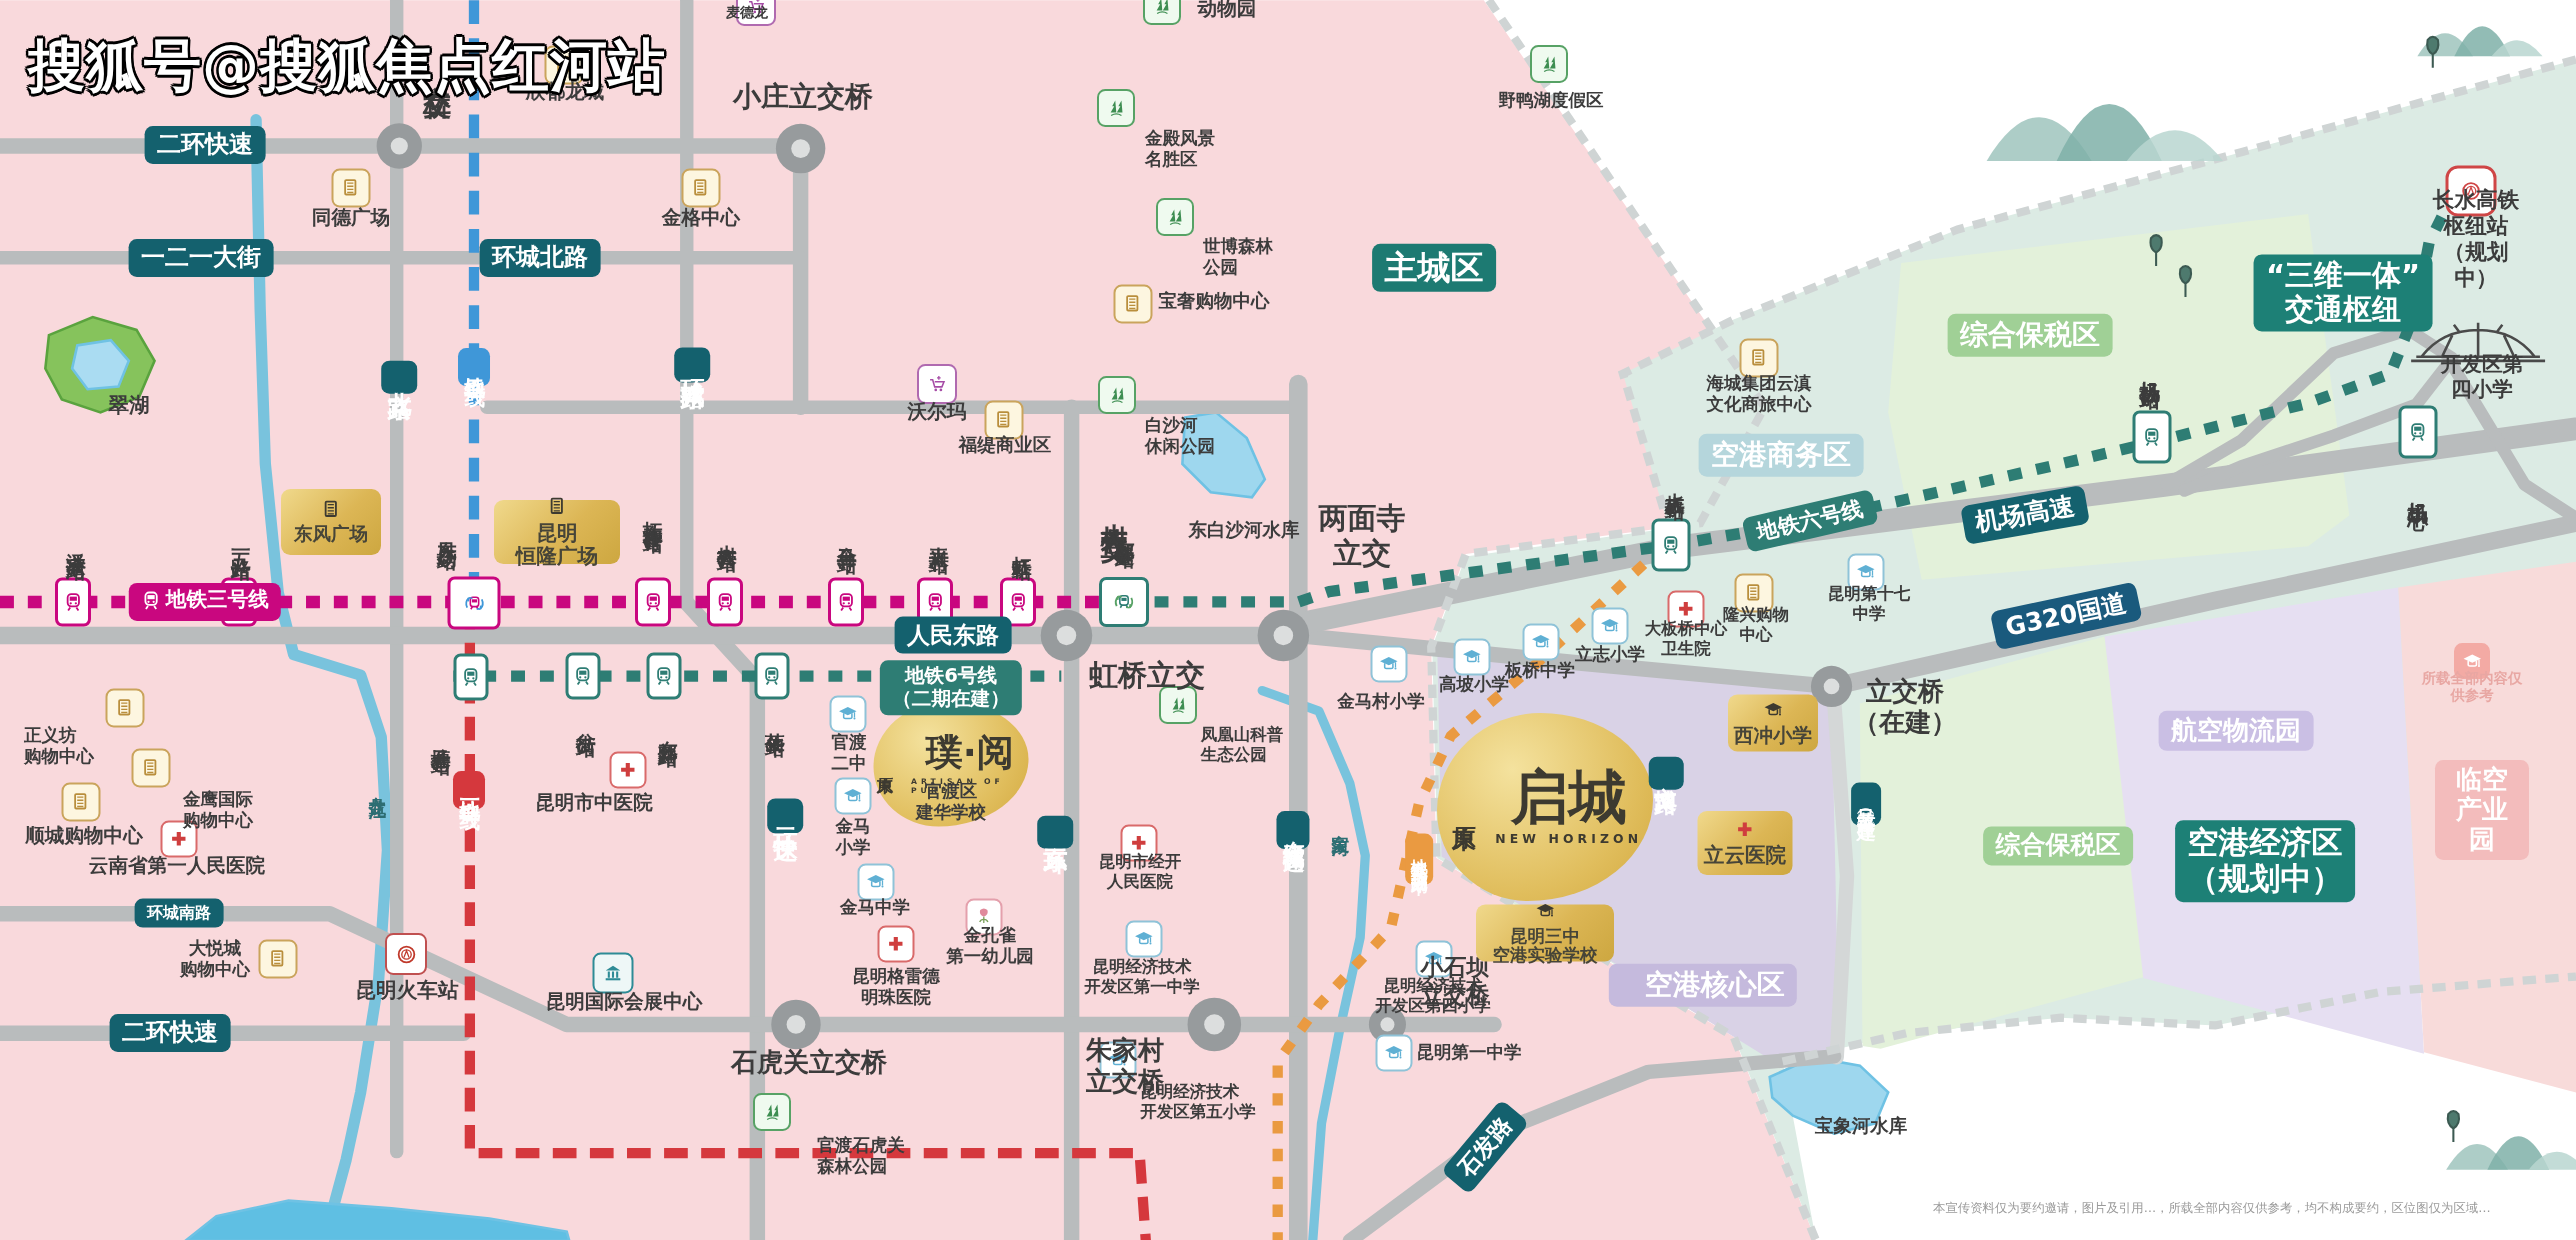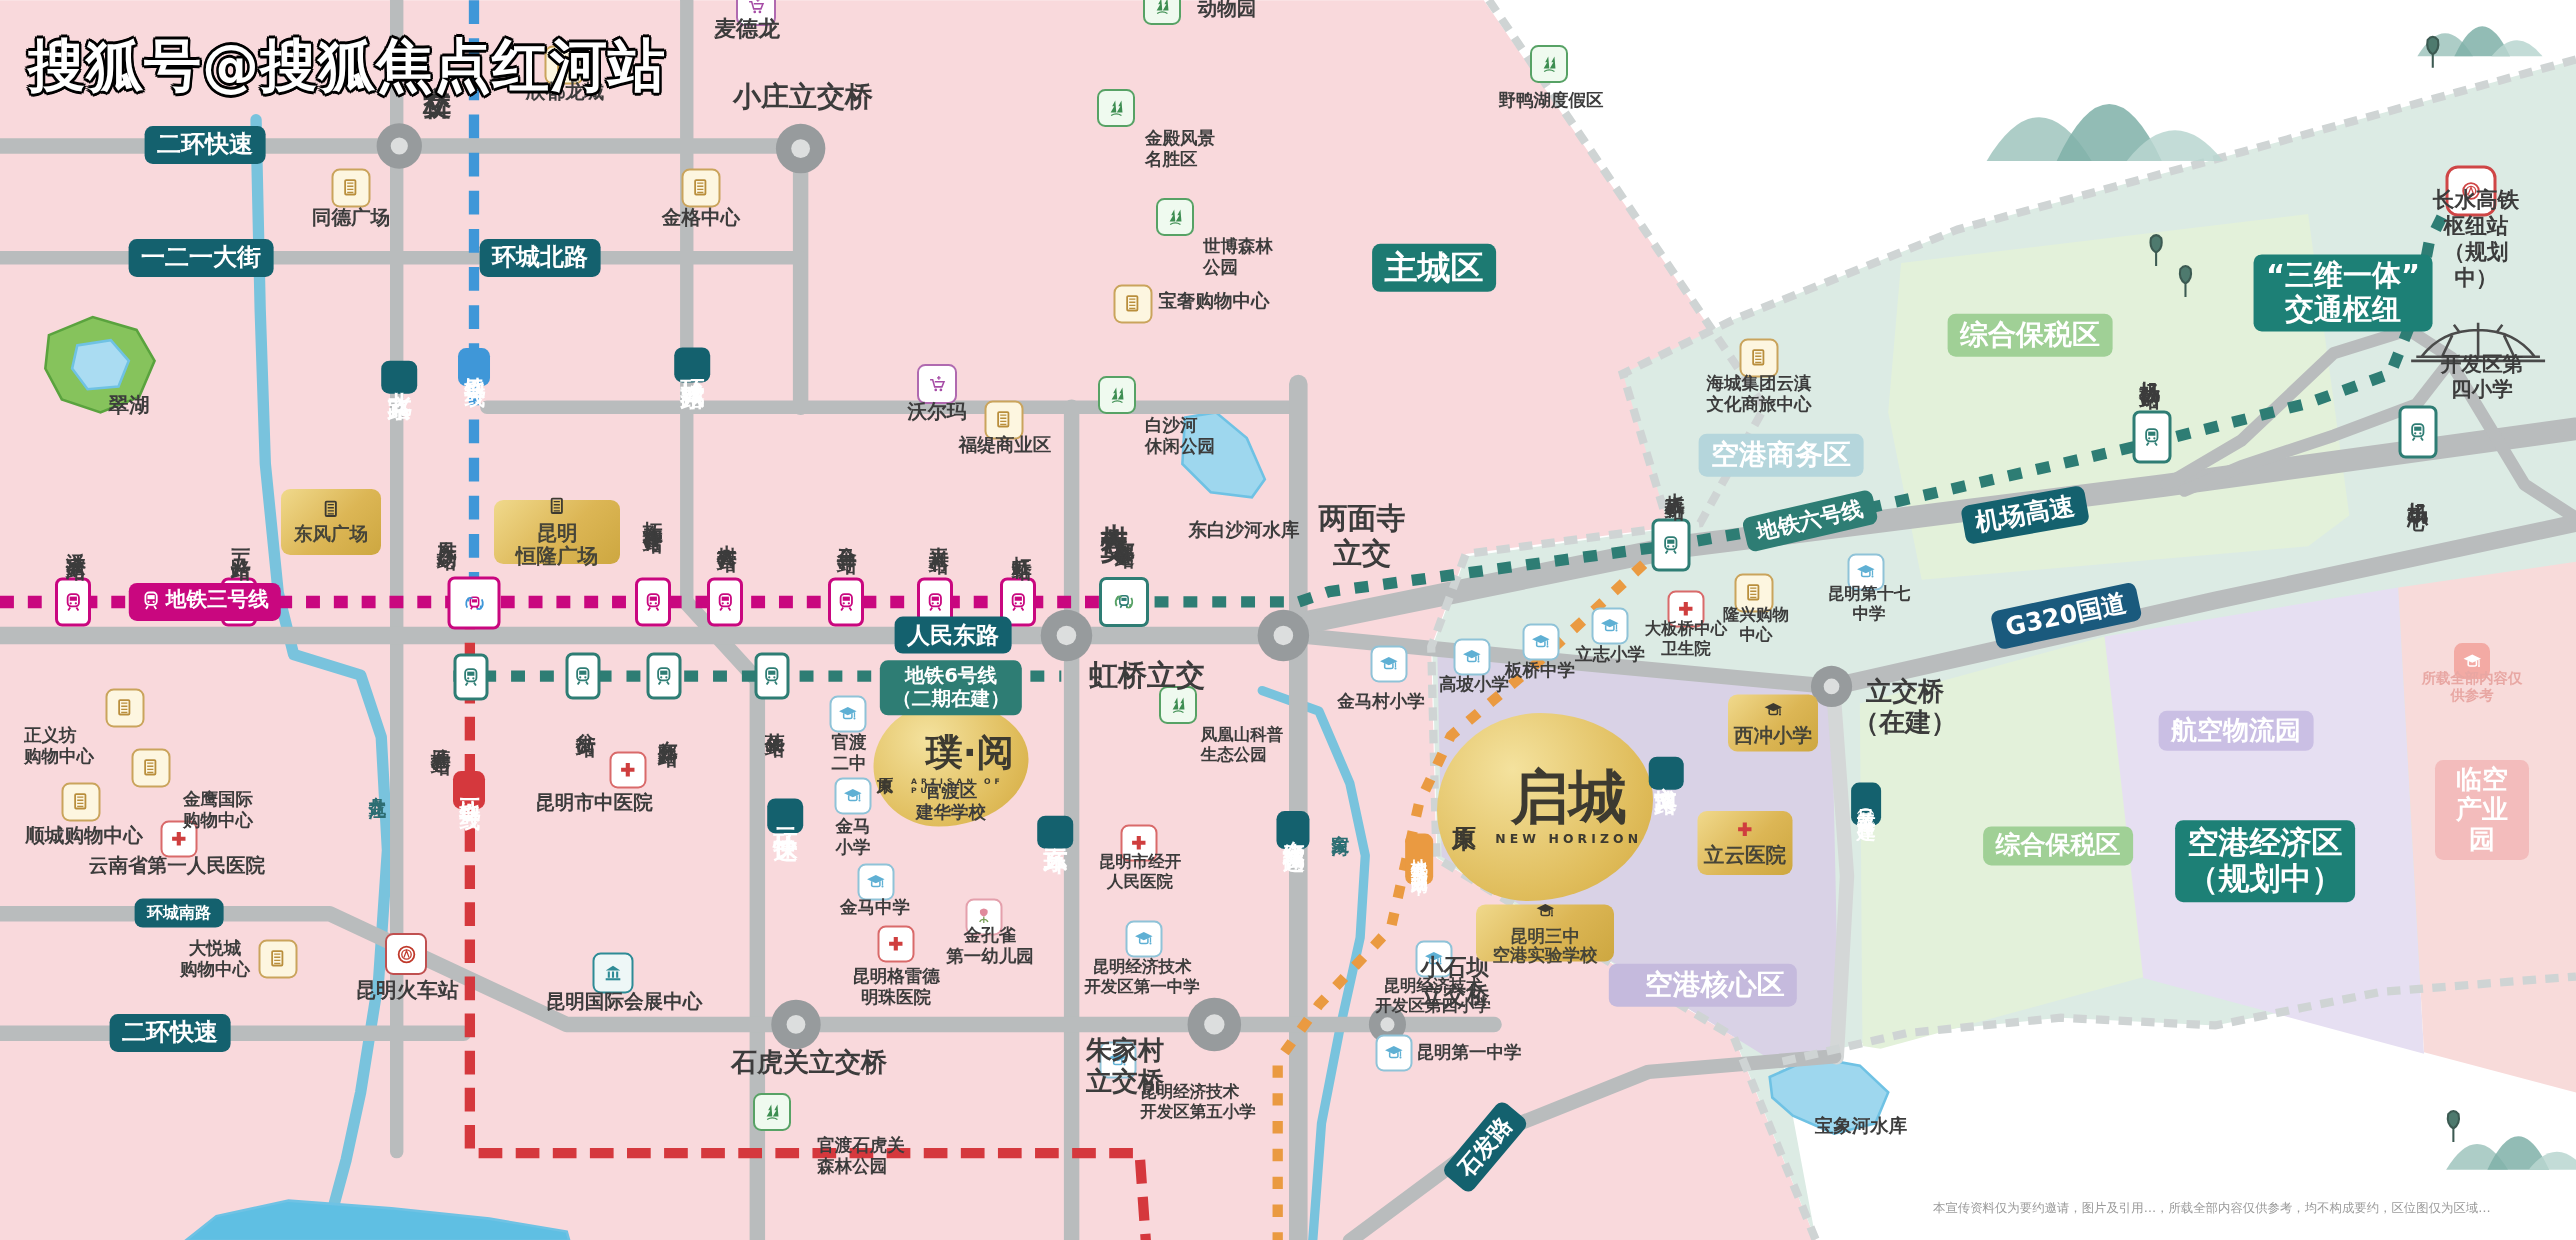--- a/index.html
+++ b/index.html
@@ -207,21 +207,21 @@
       <div class="lbl v" style="left: 585px; top: 721px; font-size: 19.6px;">岔街站</div>
       <div class="lbl v" style="left: 667px; top: 729px; font-size: 19.6px;">东郊路站</div>
       <div class="lbl v" style="left: 774px; top: 721px; font-size: 19.6px;">菊华站</div>
       <div class="lbl" style="left: 129px; top: 405px; font-size: 20.6px;">翠湖</div>
       <div class="lbl" style="left: 1244px; top: 530px; font-size: 18.5px;">东白沙河水库</div>
       <div class="lbl" style="left: 1861px; top: 1126px; font-size: 18.5px;">宝象河水库</div>
       <div class="lbl v" style="left: 377px; top: 787px; font-size: 17.5px; color: rgb(45, 110, 115);">盘龙江</div>
       <div class="lbl v" style="left: 1340px; top: 824px; font-size: 17.5px; color: rgb(45, 110, 115);">宝象河</div>
       <div class="lbl" style="left: 407px; top: 990px; font-size: 20.6px;">昆明火车站</div>
       <div class="lbl" style="left: 624px; top: 1002px; font-size: 19.6px;">昆明国际会展中心</div>
-      <div class="lbl" style="left: 747px; top: 29px; font-size: 22px;">麦德龙</div>
+      <div class="lbl" style="left: 747px; top: 12px; font-size: 14px;">麦德龙</div>
       <div class="lbl" style="left: 565px; top: 92px; font-size: 19.6px;">欣都龙城</div>
       <div class="lbl" style="left: 351px; top: 218px; font-size: 19.6px;">同德广场</div>
       <div class="lbl" style="left: 701px; top: 218px; font-size: 19.6px;">金格中心</div>
       <div class="lbl" style="left: 937px; top: 412px; font-size: 19.6px;">沃尔玛</div>
       <div class="lbl" style="left: 1005px; top: 445px; font-size: 18.5px;">福缇商业区</div>
       <div class="lbl" style="left: 1214px; top: 301px; font-size: 18.5px;">宝奢购物中心</div>
       <div class="lbl tl" style="left: 1180px; top: 395px; font-size: 17.5px;">白沙河
 休闲公园</div>
       <div class="lbl" style="left: 1227px; top: 8.8px; font-size: 19.6px;">动物园</div>
       <div class="lbl tl" style="left: 1180px; top: 108px; font-size: 17.5px;">金殿风景

